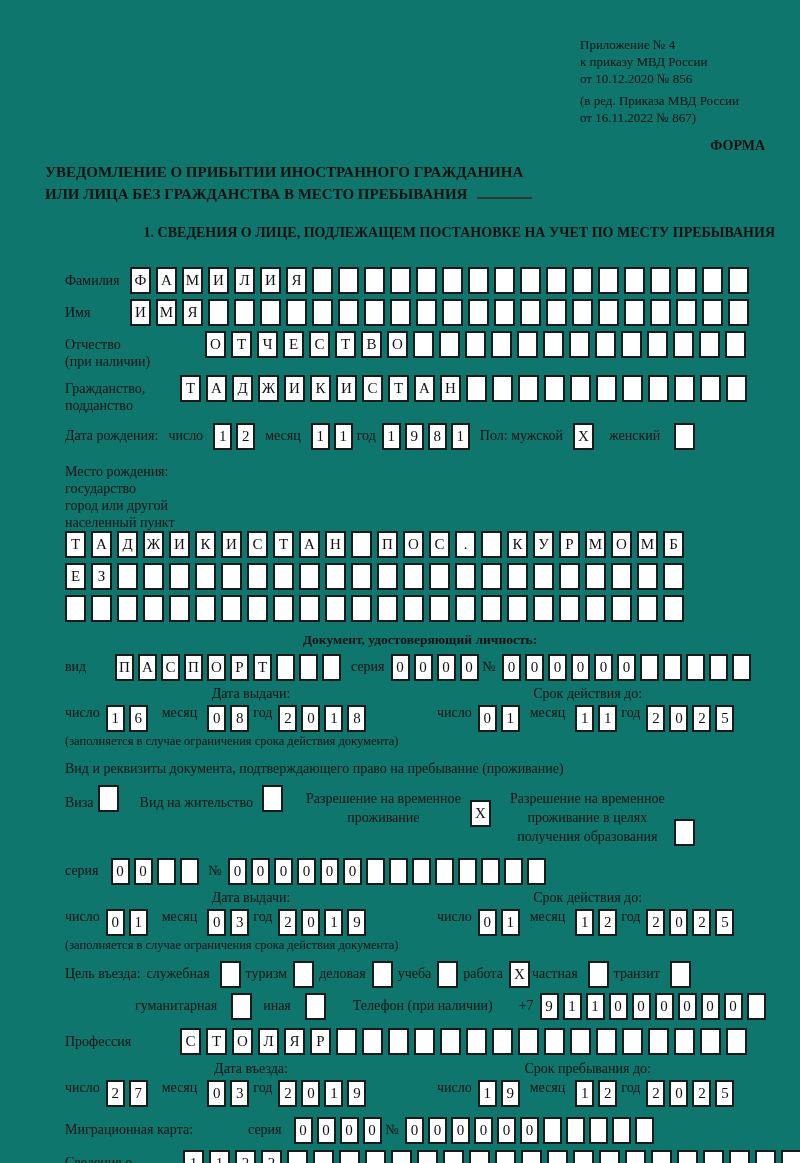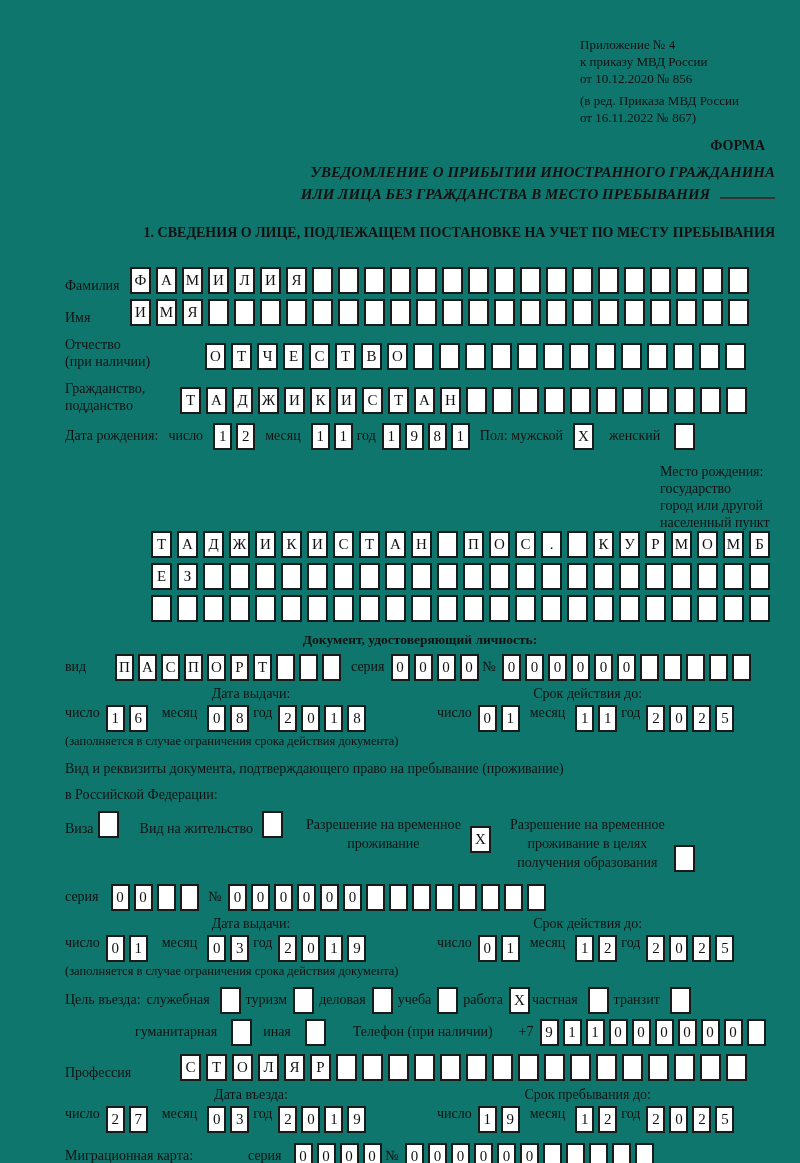--- a/index.html
+++ b/index.html
@@ -6,25 +6,25 @@
   .page{
     width:800px;height:1163px;overflow:hidden;background:#0f766e;color:#111;
     font-family:"Liberation Serif","DejaVu Serif",serif;font-size:14px;
     box-sizing:border-box;padding:36px 25px 0 65px;position:relative;
   }
   
   .hdr{margin-left:auto;width:195px;font-size:13px;line-height:17px;}
   .hdr .gap{margin-top:5px;}
   .forma{text-align:right;font-weight:bold;font-size:14px;margin:12px 10px 6px 0;}
   
-  .title{text-align:right;font-weight:bold;font-size:15px;line-height:21px;margin:8px 0 0 -20px;font-style:italic;}
+  .title{text-align:left;font-weight:bold;font-size:15px;line-height:21px;margin:8px 0 0 -20px;}
   .u{display:inline-block;width:55px;border-bottom:2px solid #333;margin-left:10px;height:14px;}
   .sec-head{font-weight:bold;font-size:14px;margin:20px 0 26px -20px;text-align:right;white-space:nowrap;}
   
-  .row{display:flex;align-items:flex-end;margin-bottom:5px;}
+  .row{display:flex;align-items:flex-start;margin-bottom:5px;}
   .lbl{flex-shrink:0;line-height:17px;padding-top:5px;}
   .w65{width:65px;} .w115{width:115px;} .w140{width:140px;} .w50{width:50px;} .w180{width:183px;}
   .cells{white-space:nowrap;}
   .cell{
     display:inline-block;box-sizing:border-box;width:21px;height:27px;border:2px solid #1a1a1a;
     margin-right:5px;text-align:center;font-size:15px;line-height:23px;vertical-align:top;background:#fff;
   }
   .sm .cell,.cell.sm{width:19px;margin-right:4px;}
   .stack .cells{display:block;margin-bottom:5px;}
   
@@ -157,21 +157,20 @@
         <span class="t ml6">месяц</span>
         <span class="cells sm ml10"><span class="cell">1</span><span class="cell">1</span></span>
         <span class="t">год</span>
         <span class="cells sm ml6"><span class="cell">2</span><span class="cell">0</span><span class="cell">2</span><span class="cell">5</span></span>
       </div>
     </div>
   </div>
   <div class="note">(заполняется в случае ограничения срока действия документа)</div>
 
   <div class="para">Вид и реквизиты документа, подтверждающего право на пребывание (проживание)</div>
-  <div class="para">в Российской Федерации:</div>
 
   <div class="opts">
     <div class="opt">
       <span class="olbl">Виза</span>
       <span class="cell" style="margin-left:4px;"></span>
     </div>
     <div class="opt" style="margin-left:16px;">
       <span class="olbl">Вид на жительство</span>
       <span class="cell"></span>
     </div>

